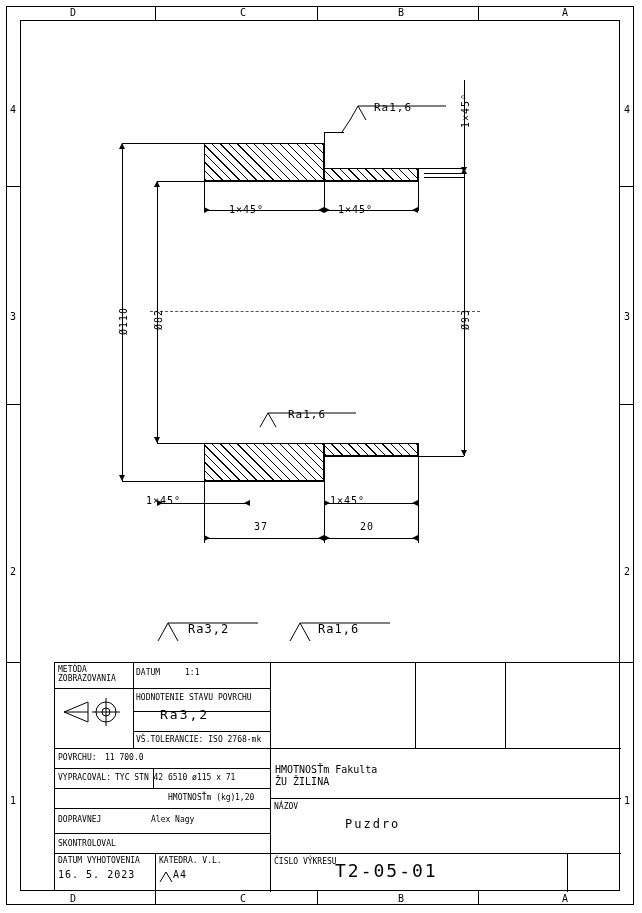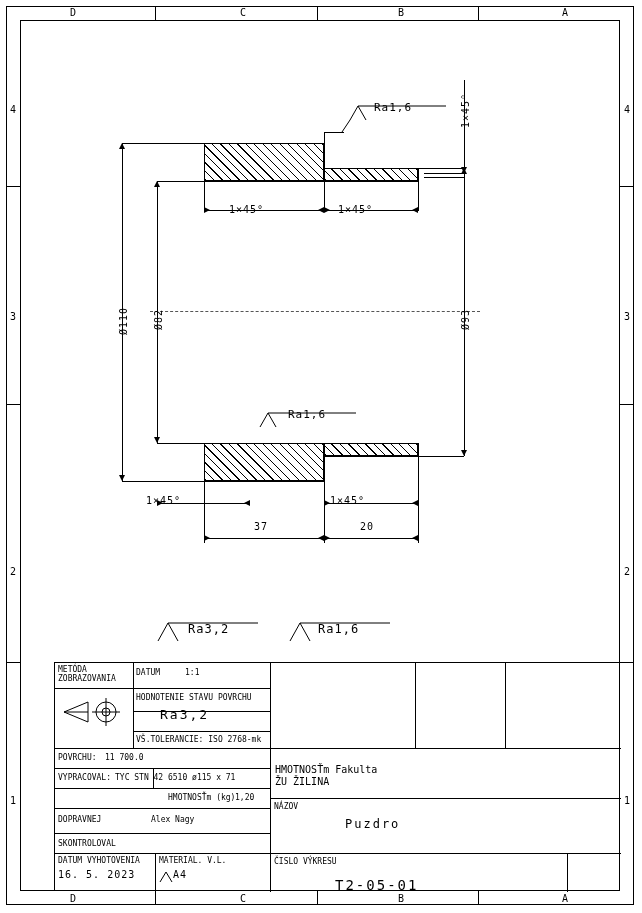--- a/index.html
+++ b/index.html
@@ -275,29 +275,29 @@
 
     <div class="tb-txt" style="left:3px;top:152px;">DOPRAVNEJ</div>
     <div class="tb-txt" style="left:96px;top:152px;">Alex Nagy</div>
 
     <div class="tb-txt" style="left:3px;top:176px;">SKONTROLOVAL</div>
     <div class="tb-txt" style="left:120px;top:176px;"></div>
 
     <div class="tb-txt" style="left:3px;top:193px;">DATUM VYHOTOVENIA</div>
     <div class="tb-txt-med" style="left:3px;top:206px;">16. 5. 2023</div>
 
-    <div class="tb-txt" style="left:104px;top:193px;">MATERIAL. V.L.</div>
+    <div class="tb-txt" style="left:104px;top:193px;">KATEDRA. V.L.</div>
     <div class="tb-txt-med" style="left:118px;top:206px;">A4</div>
     <svg width="14" height="12" style="position:absolute;left:104px;top:208px;">
       <polyline points="1,11 7,1 13,11" fill="none" stroke="#000" stroke-width="1"></polyline>
     </svg>
 
     <div class="tb-txt-med" style="left:220px;top:101px;font-size:10px;letter-spacing:0;">HMOTNOSŤm Fakulta</div>
     <div class="tb-txt-med" style="left:220px;top:113px;font-size:10px;letter-spacing:0;">ŽU ŽILINA</div>
 
     <div class="tb-txt" style="left:219px;top:139px;">NÁZOV</div>
     <div class="tb-txt-big" style="left:290px;top:154px;font-size:12px;">Puzdro</div>
 
     <div class="tb-txt" style="left:219px;top:194px;">ČISLO VÝKRESU</div>
-    <div class="tb-txt-big" style="left:280px;top:214px;font-size:14px;">T2-05-01</div>
+    <div class="tb-txt-big" style="left:280px;top:197px;font-size:18px;">T2-05-01</div>
   </div>
 
 </div>
 
 </body></html>

